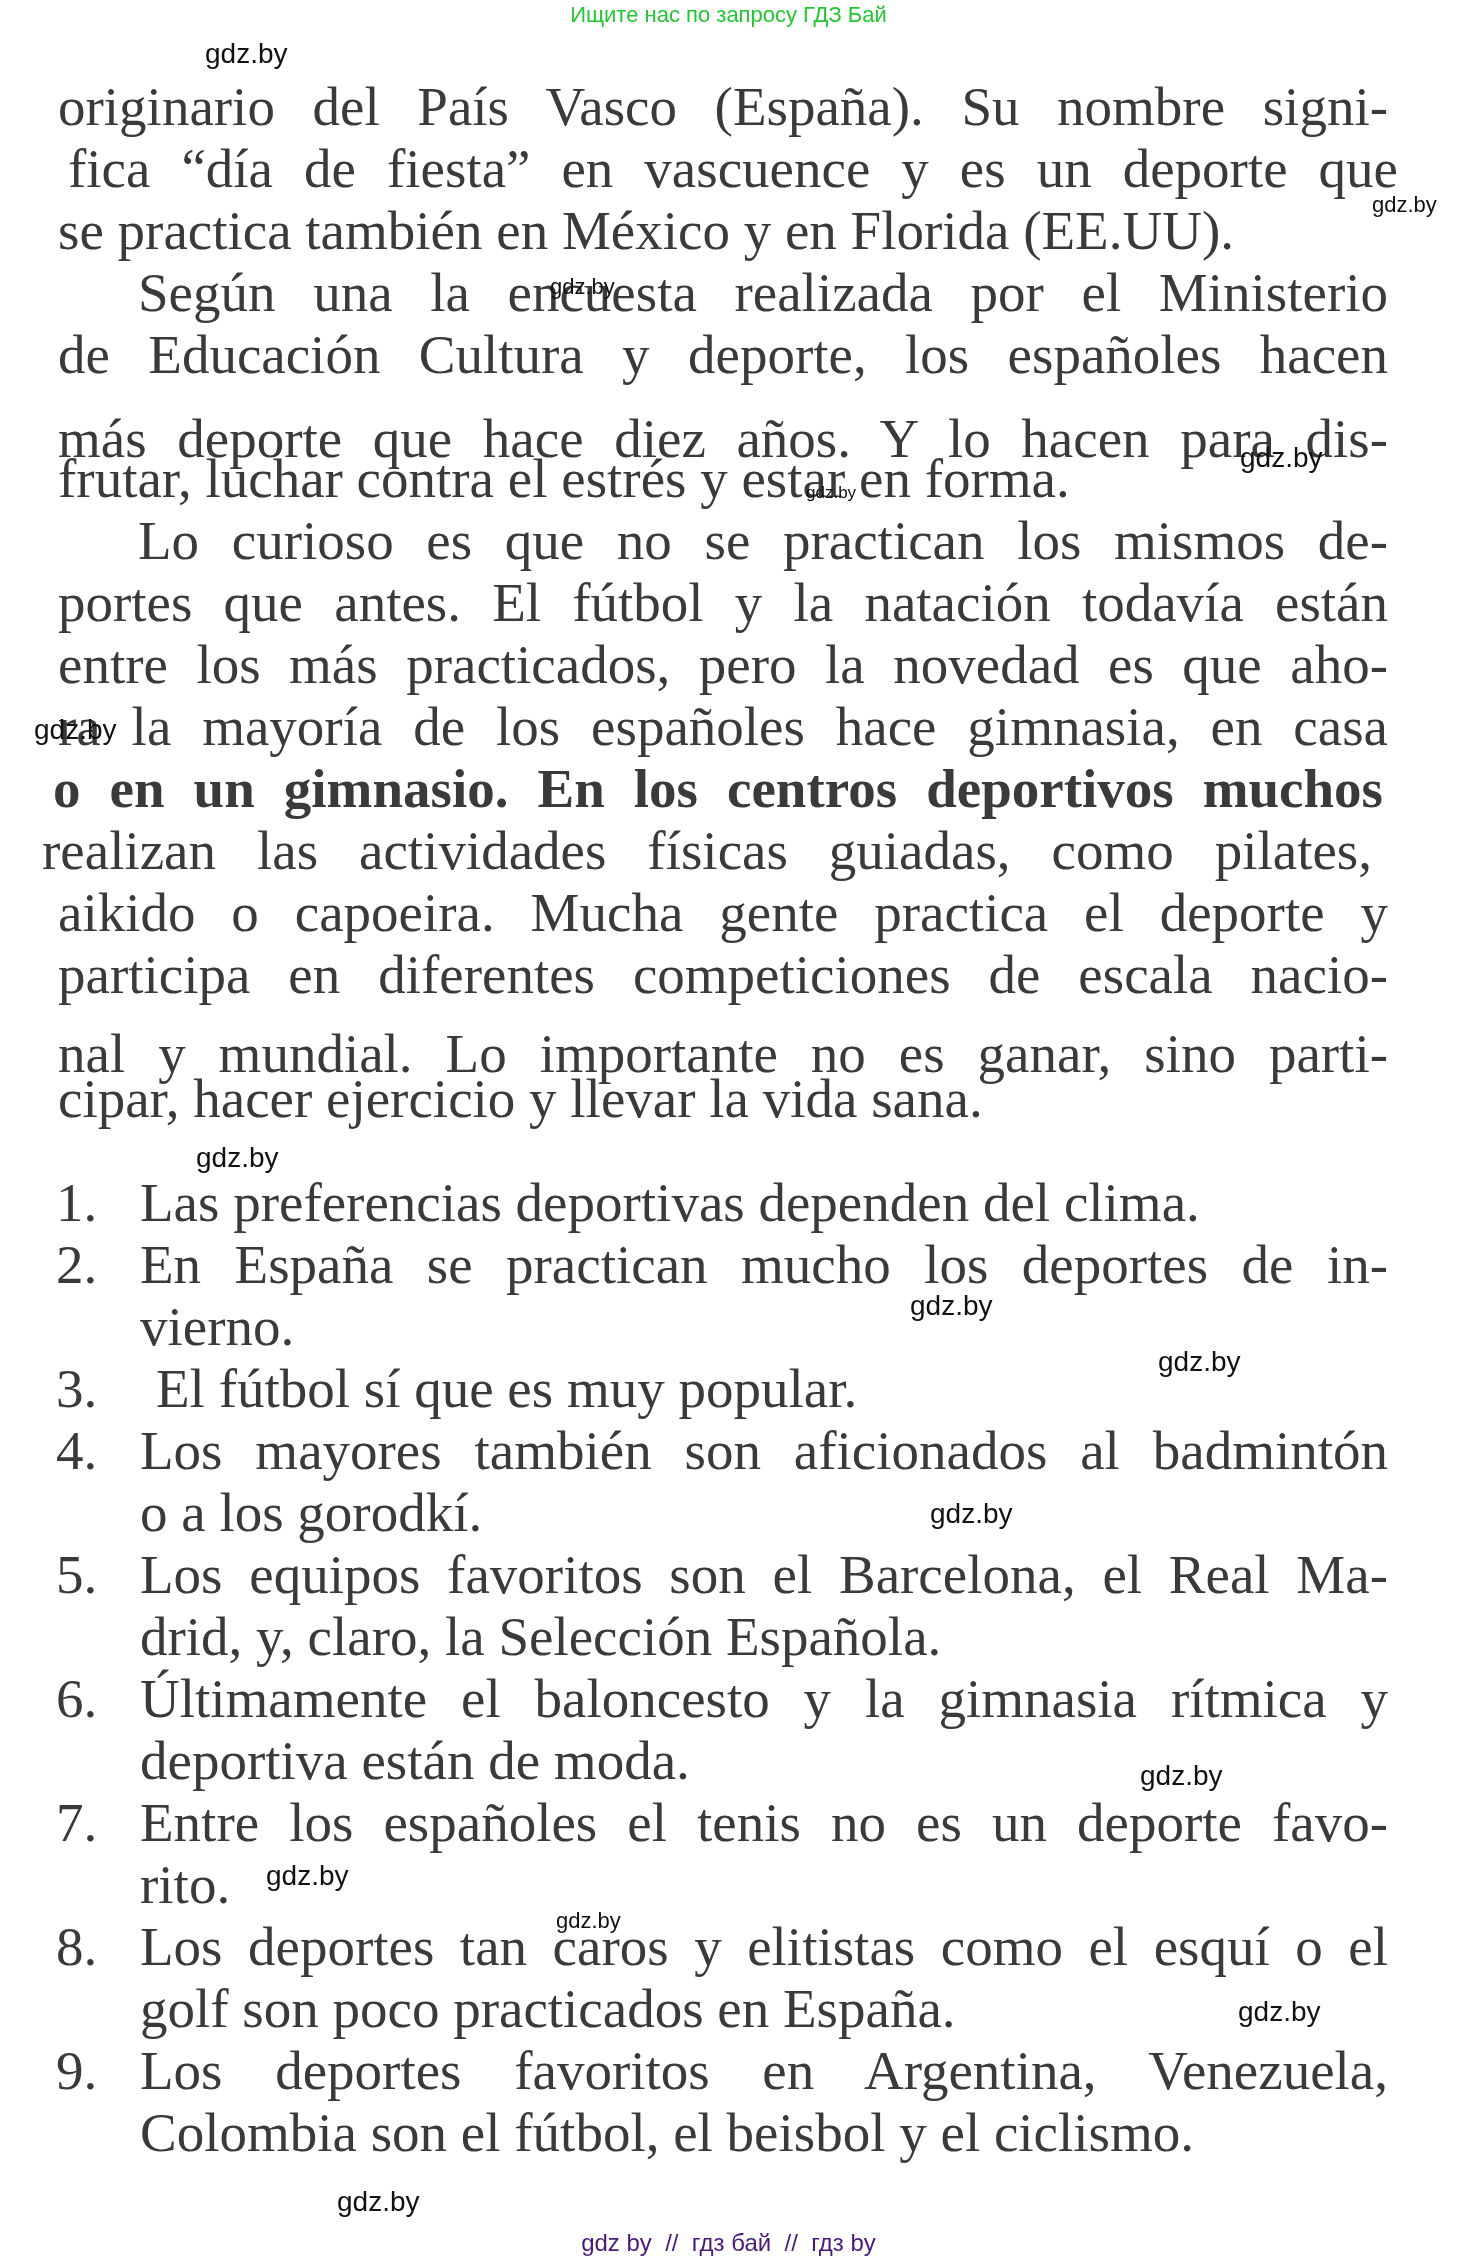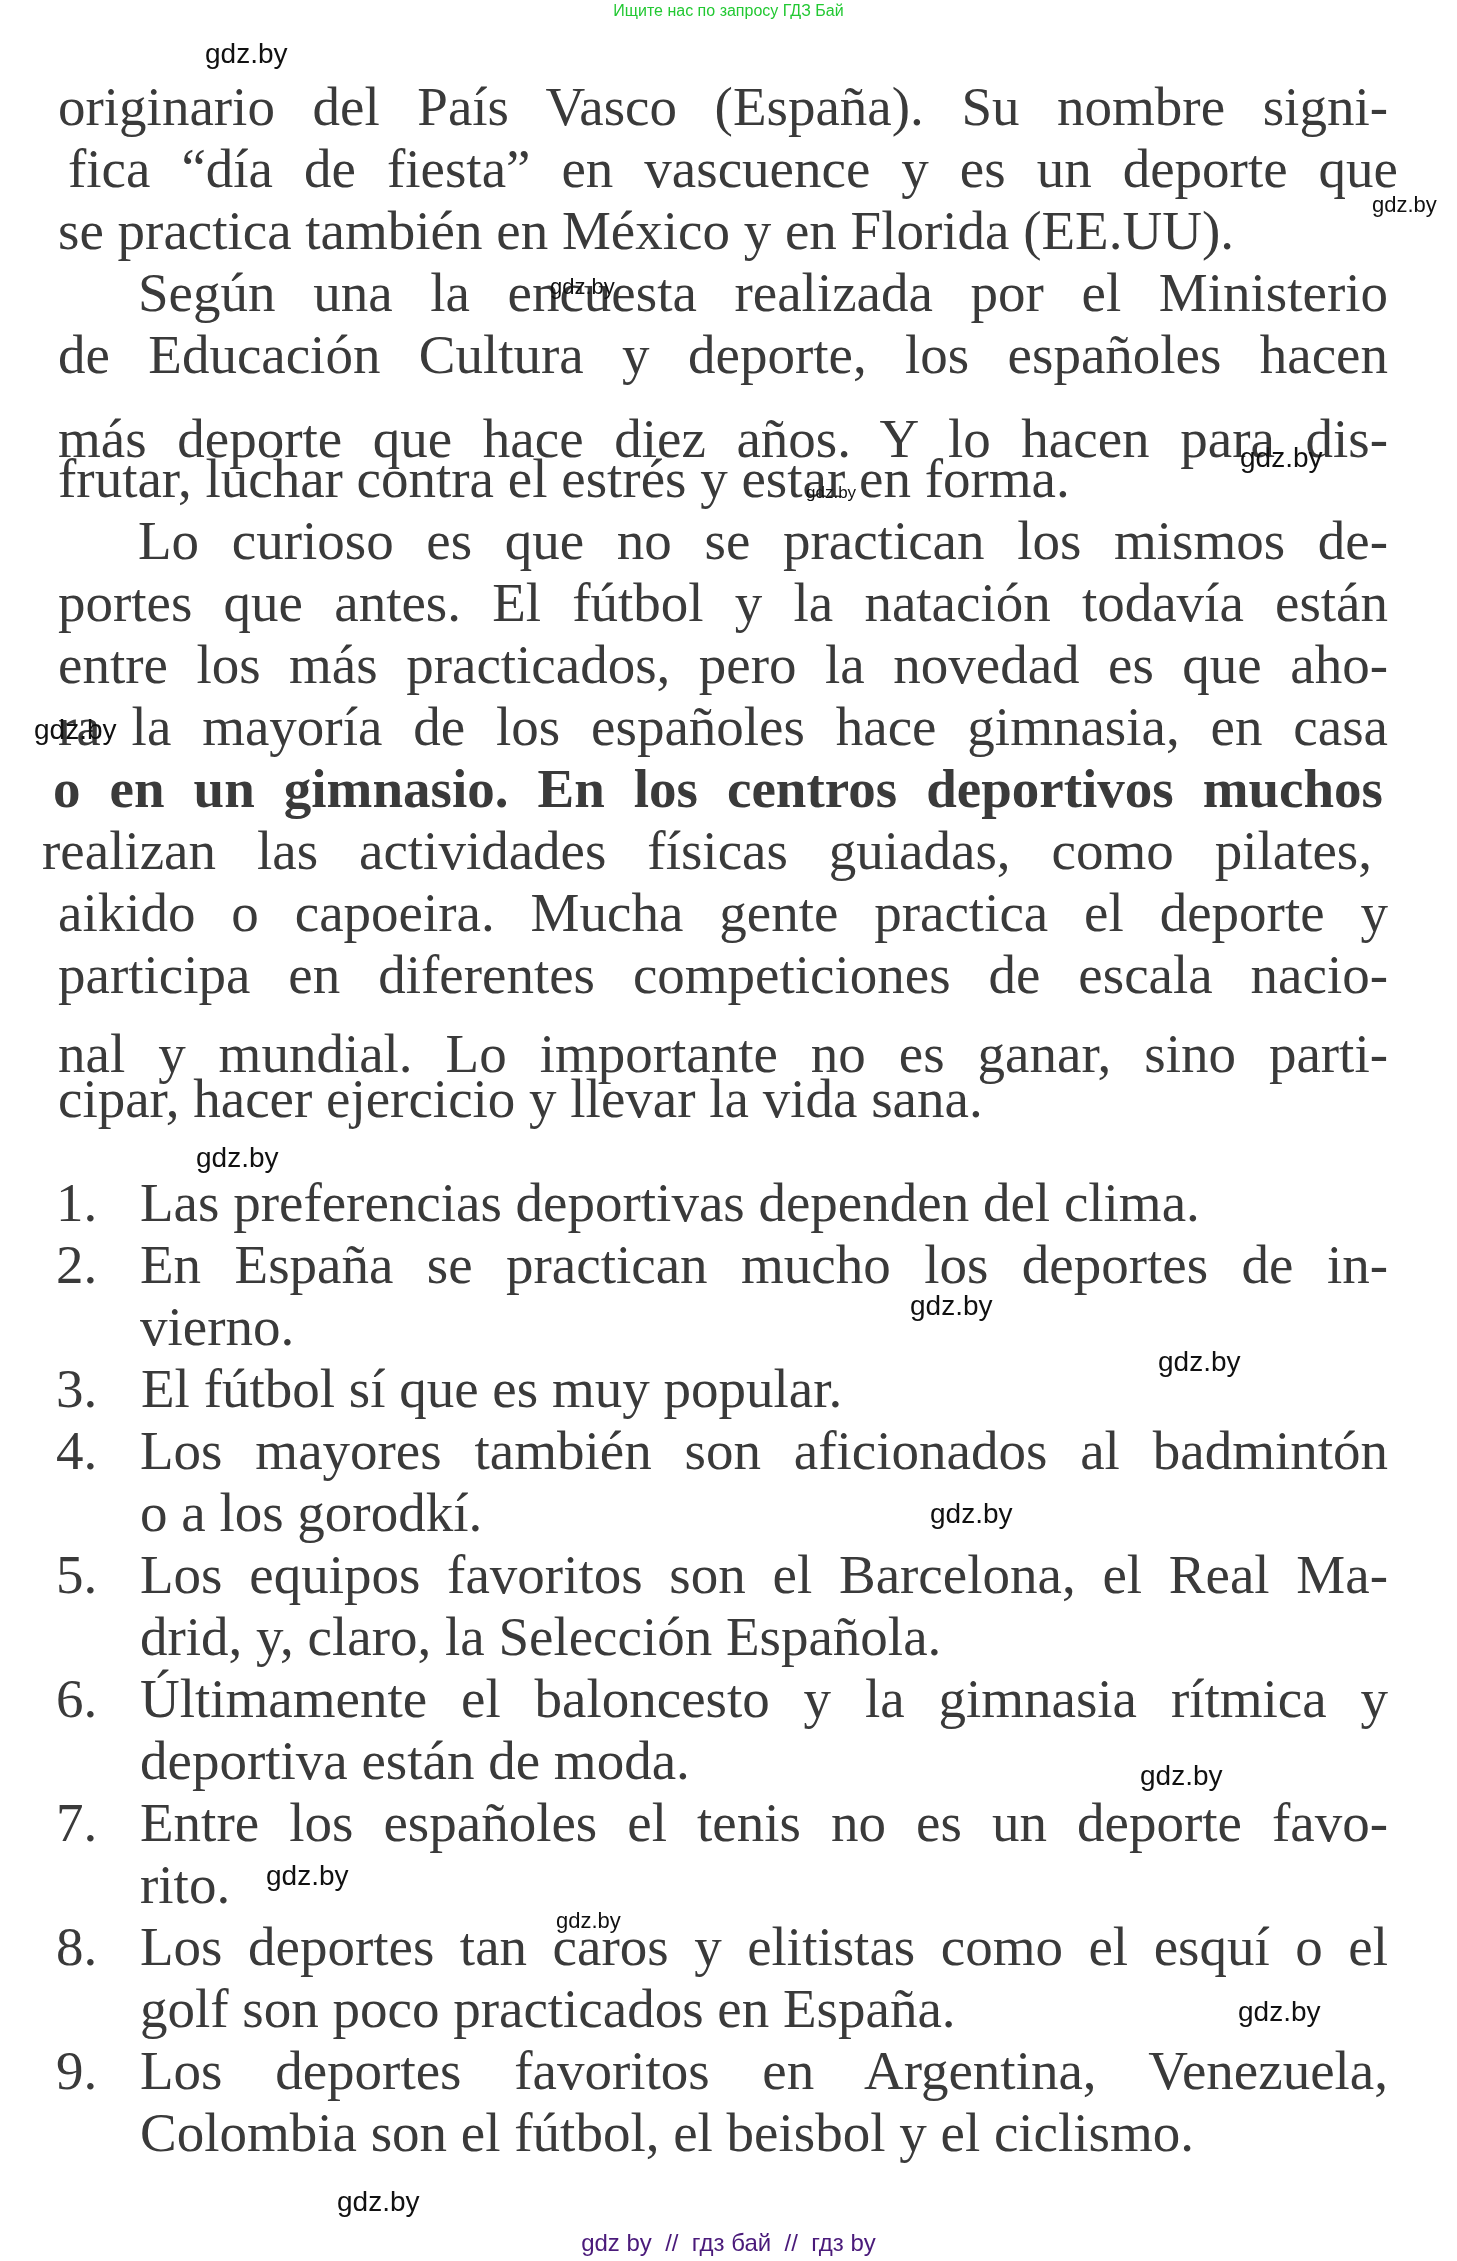--- a/index.html
+++ b/index.html
@@ -1,18 +1,18 @@
 <!DOCTYPE html>
 <html><head>
 <meta charset="utf-8">
 <style>
   html, body { margin:0; padding:0; background:#ffffff; }
   body { width:1457px; height:2261px; position:relative; overflow:hidden; }
   .header { position:absolute; left:0; width:1457px; top:2px; text-align:center;
-    font-family:"Liberation Sans", sans-serif; font-size:16px; color:#22c832; }
+    font-family:"Liberation Sans", sans-serif; font-size:22px; color:#22c832; }
   .footer { position:absolute; left:0; width:1457px; top:2229px; text-align:center;
     font-family:"Liberation Sans", sans-serif; font-size:24px; color:#4a1a7a; white-space:pre; }
   .line { position:absolute; font-family:"Liberation Serif", serif; font-size:55px;
     color:#3a3a3a; white-space:nowrap; line-height:62px; height:62px; }
   .just { text-align:justify; text-align-last:justify; }
   .num { position:absolute; font-family:"Liberation Serif", serif; font-size:55px;
     color:#3a3a3a; line-height:62px; left:56px; }
   .wm { position:absolute; font-family:"Liberation Sans", sans-serif; color:#111; white-space:nowrap; line-height:1; }
   .wm.big { font-size:28px; }
   .wm.sm { font-size:22px; }
@@ -53,21 +53,21 @@
     <div class="num" style="top:1172px;">1.</div>
     <div class="line" style="left:140px;top:1172px;">Las preferencias deportivas dependen del clima.</div>
   </div>
   <div>
     <div class="num" style="top:1234px;">2.</div>
     <div class="line just" style="left:140px;top:1234px;width:1248px;">En España se practican mucho los deportes de in-</div>
     <div class="line" style="left:140px;top:1296px;">vierno.</div>
   </div>
   <div>
     <div class="num" style="top:1358px;">3.</div>
-    <div class="line" style="left:141px;top:1358px;font-family:Liberation Serif, serif;">El fútbol sí que es muy popular.</div>
+    <div class="line" style="left:156px;top:1358px;font-family:Liberation Serif, serif;">El fútbol sí que es muy popular.</div>
   </div>
   <div>
     <div class="num" style="top:1420px;">4.</div>
     <div class="line just" style="left:140px;top:1420px;width:1248px;">Los mayores también son aficionados al badmintón</div>
     <div class="line" style="left:140px;top:1482px;">o a los gorodkí.</div>
   </div>
   <div>
     <div class="num" style="top:1544px;">5.</div>
     <div class="line just" style="left:140px;top:1544px;width:1248px;">Los equipos favoritos son el Barcelona, el Real Ma-</div>
     <div class="line" style="left:140px;top:1606px;">drid, y, claro, la Selección Española.</div>

